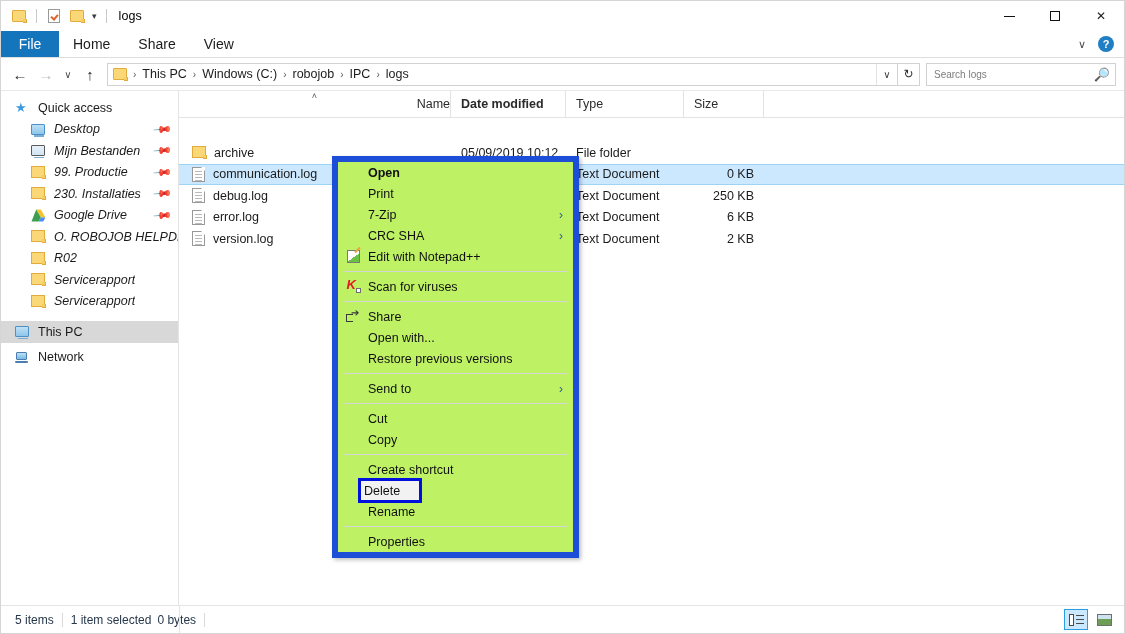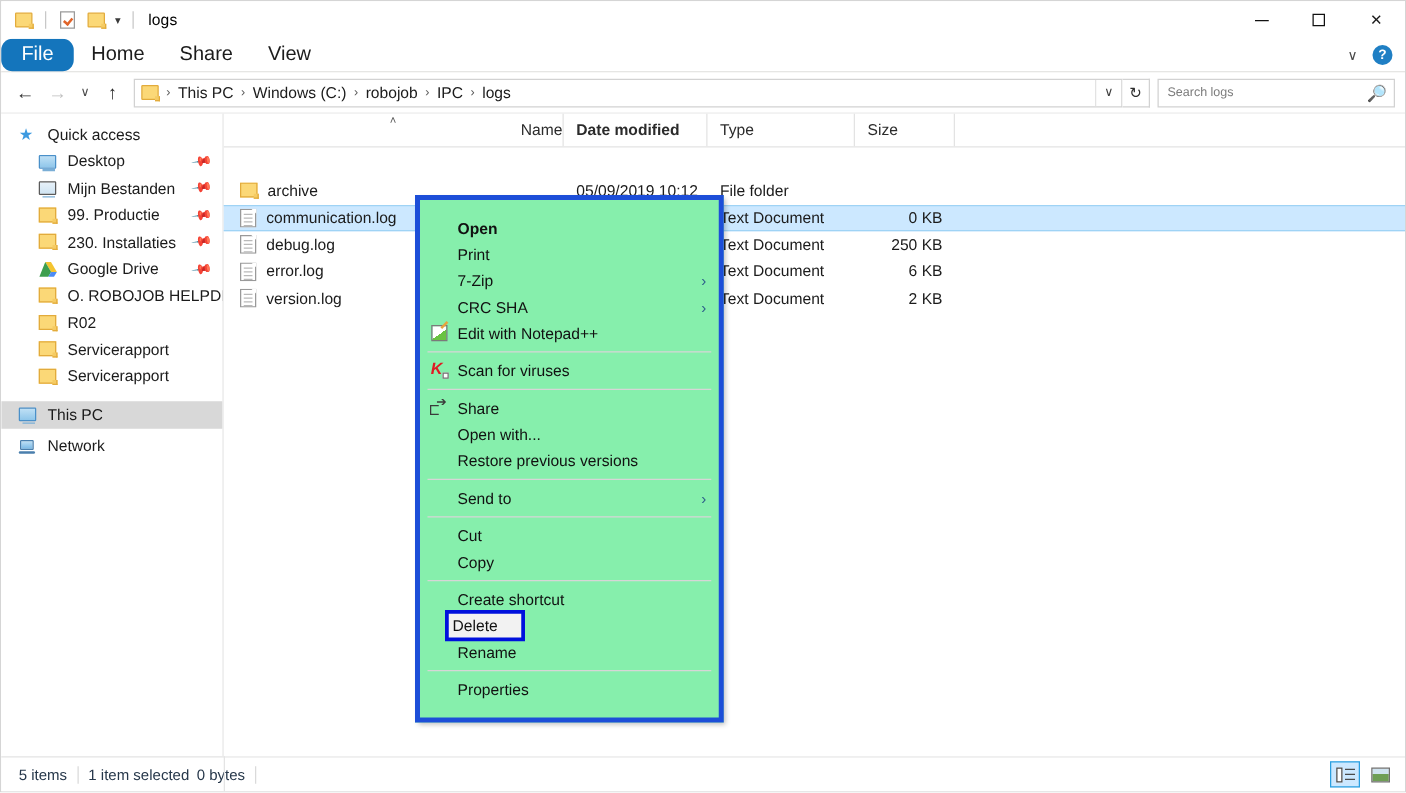--- a/index.html
+++ b/index.html
@@ -138,25 +138,24 @@
     align-items: stretch;
     background: #ffffff;
     border-bottom: 1px solid #dededc;
     flex: 0 0 auto;
   }
   .tab {
     display: flex;
     align-items: center;
     justify-content: center;
     padding: 0 14px;
-    font-size: 16px;
+    font-size: 14px;
     color: #1c1c1c;
     height: 26px;
     box-sizing: border-box;
-    border-radius: 9px;
   }
   .tab.file {
     background: #1475bc;
     color: #ffffff;
     min-width: 58px;
   }
   .ribbon-right {
     margin-left: auto;
     display: flex;
     align-items: center;
@@ -302,21 +301,21 @@
     height: 21.5px;
     display: flex;
     align-items: center;
     padding-left: 14px;
     font-size: 12.5px;
     color: #1b1b1b;
     white-space: nowrap;
     position: relative;
     box-sizing: border-box;
   }
-  .nav-item.indent { padding-left: 30px; }
+  .nav-item.indent { padding-left: 30px; font-style: italic; }
   .nav-item.group { margin-top: 2px; }
   .nav-item.active { background: #d8d8d8; }
   .nav-ico {
     width: 17px;
     display: flex;
     align-items: center;
     justify-content: flex-start;
     margin-right: 6px;
     flex: 0 0 17px;
   }
@@ -474,24 +473,24 @@
     background:#f5cb63; border-right:1px solid #e2ab3c; border-bottom:1px solid #e2ab3c;
     box-sizing:border-box;
   }
 
   
   .ctx-menu {
     position: absolute;
     left: 331px;
     top: 155px;
     width: 247px;
-    background: #86efac;
-    border: 4px solid #1d4ed8;
+    background: #bef264;
+    border: 6px solid #1d4ed8;
     box-shadow: 2px 2px 4px rgba(0,0,0,.25);
-    padding: 12px 0;
+    padding: 0 0;
     z-index: 50;
     box-sizing: border-box;
   }
   .ctx-item {
     height: 21px;
     display: flex;
     align-items: center;
     font-size: 12.5px;
     color: #111111;
     padding-left: 6px;

